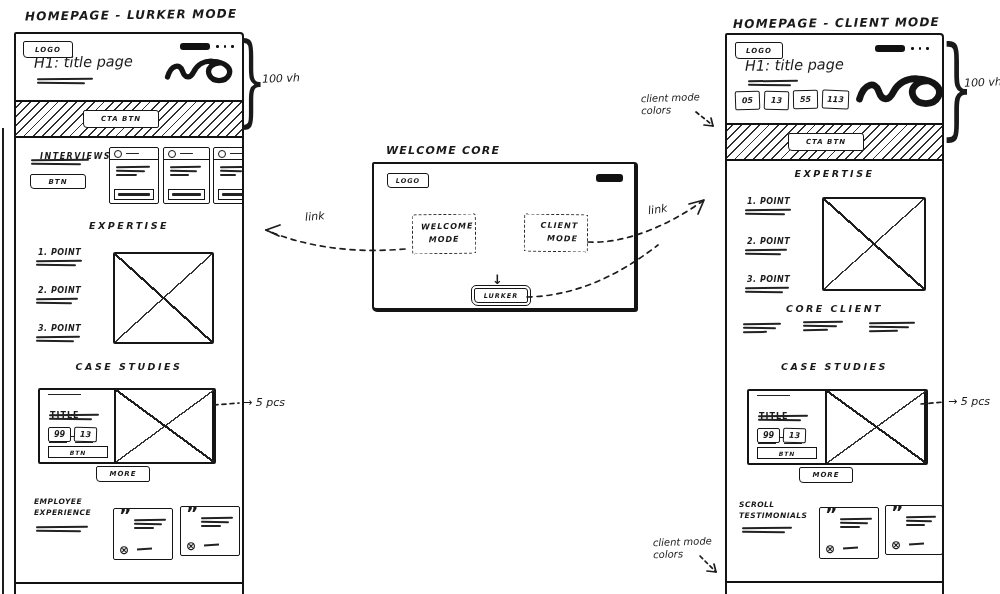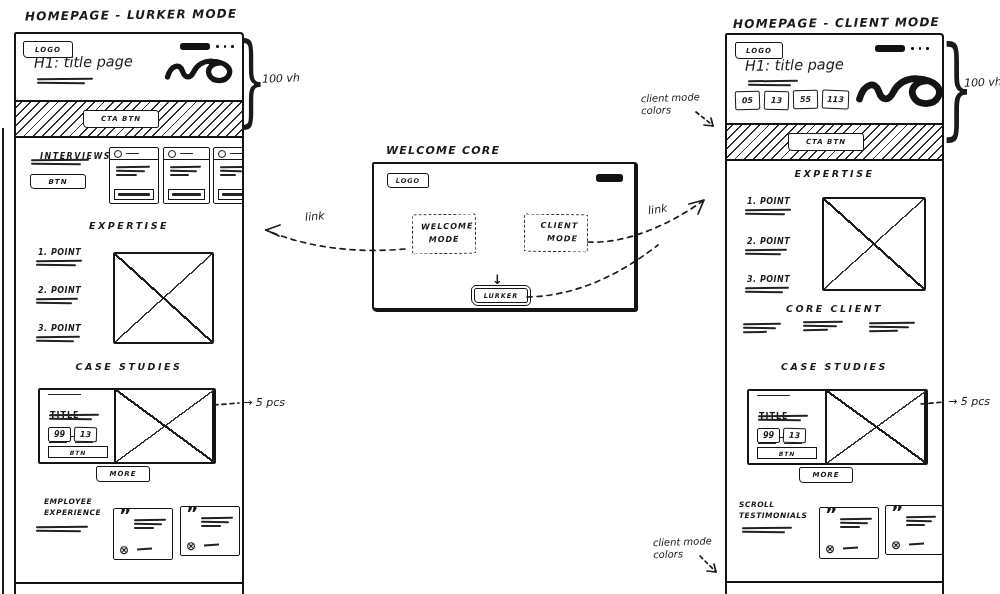--- a/index.html
+++ b/index.html
@@ -179,21 +179,21 @@
       <i class="abs" style="left:9px;top:52px;width:18px;height:1.4px;background:#222;"></i>
     <span class="chip" style="position:absolute;left:34px;top:37px;width:21px;height:13px;transform:rotate(2deg);">13</span>
       <i class="abs" style="left:35px;top:52px;width:18px;height:1.4px;background:#222;"></i>
     <div class="case-btn" style="left:8px;top:56px;width:58px;height:10px;">BTN</div>
     <div class="xbox" style="left:74px;top:-2px;width:98px;height:72px;border-width:2px;"></div>
   </div>
   <div class="bx" style="left:80px;top:432px;width:52px;height:14px;">
     <span>MORE</span>
   </div>
 
-  <div class="abs pt" style="left:28px;top:462px;width:62px;white-space:normal;line-height:1.5;font-size:7.5px;">EMPLOYEE EXPERIENCE</div>
+  <div class="abs pt" style="left:18px;top:462px;width:62px;white-space:normal;line-height:1.5;font-size:7.5px;">EMPLOYEE EXPERIENCE</div>
   <div class="scrib" style="left:20px;top:492px;width:52px;">
       <i></i>
       <i></i>
     </div>
   <div class="tcard" style="left:97px;top:474px;width:58px;height:50px;">
     <span class="q">”</span>
     <div class="scrib" style="left:20px;top:10px;width:32px;">
         <i></i>
         <i></i>
         <i></i>

